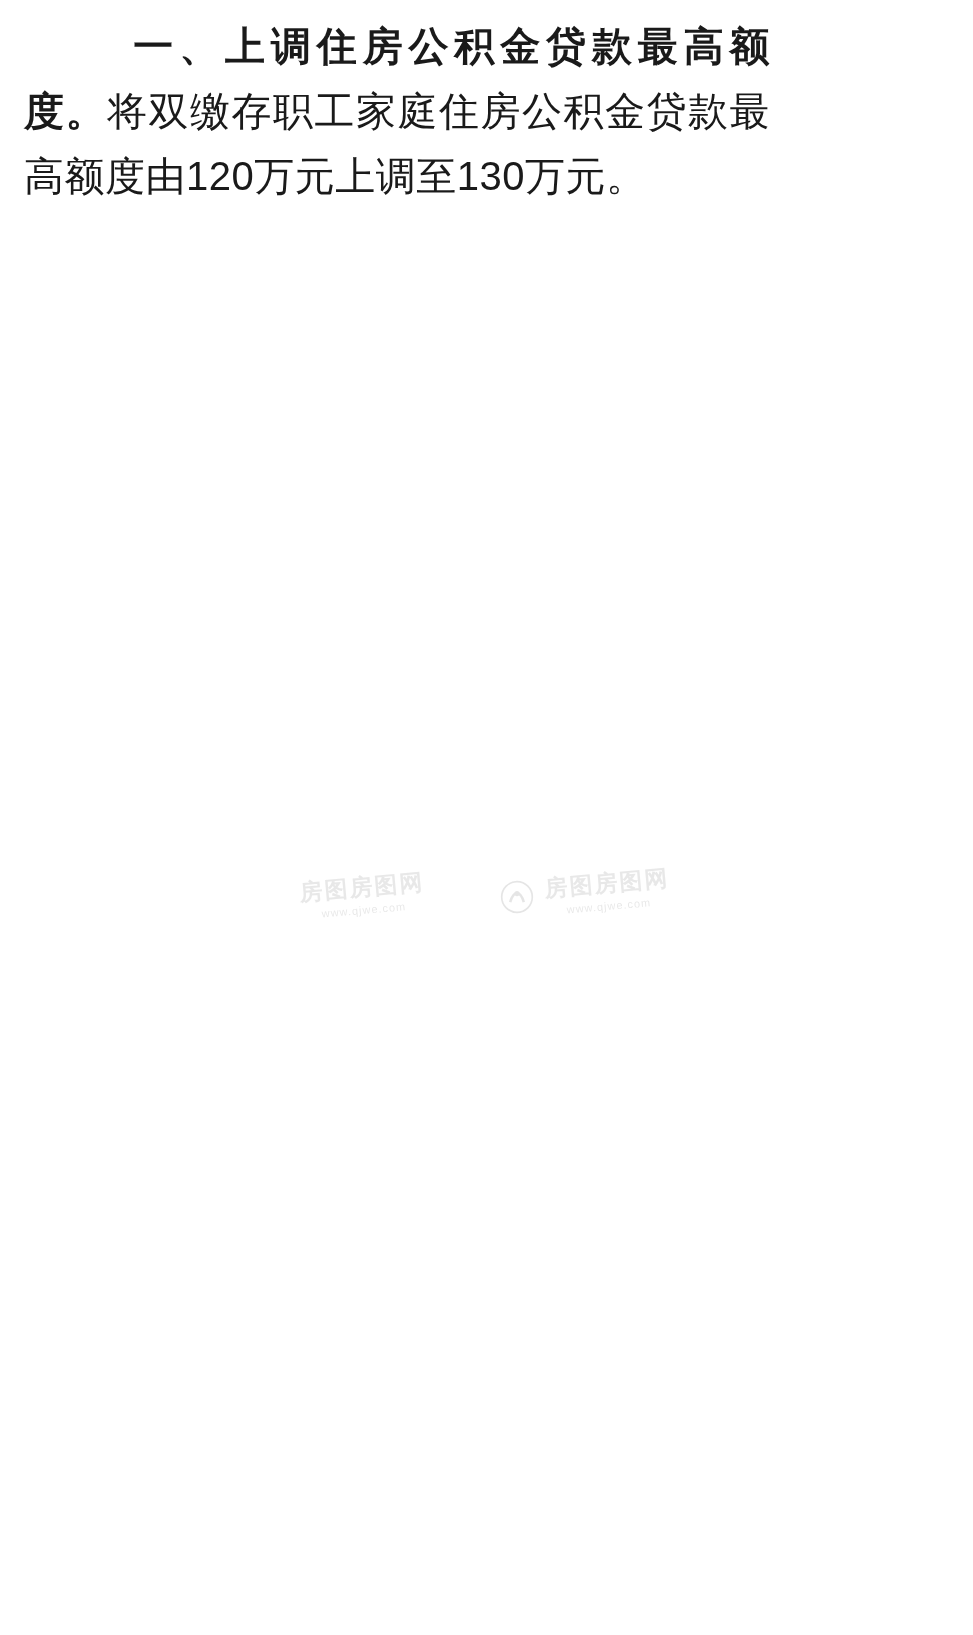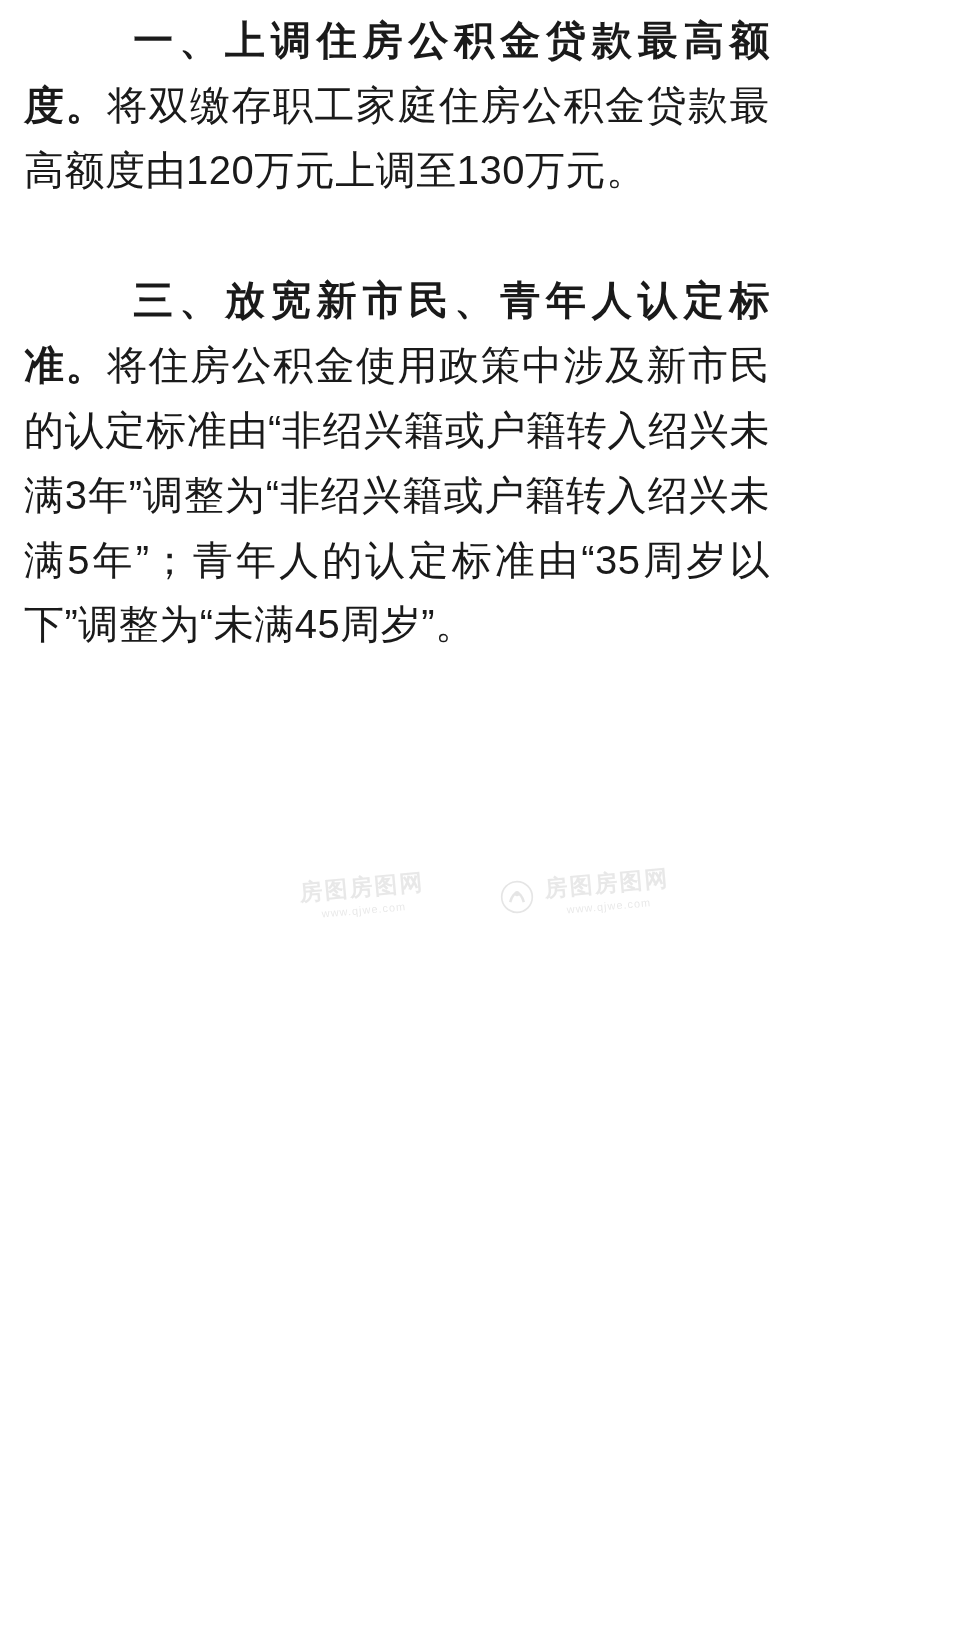--- a/index.html
+++ b/index.html
@@ -13,21 +13,21 @@
     font-family: "Liberation Sans", "DejaVu Sans", sans-serif;
     color: #1a1a1a;
     position: relative;
     overflow: hidden;
   }
   .page {
     position: relative;
     width: 794px;
     min-height: 1635px;
     box-sizing: border-box;
-    padding: 8px 24px 20px 24px;
+    padding: 14px 24px 20px 24px;
   }
   .section {
     margin: 0 0 44px 0;
   }
   .section:last-child {
     margin-bottom: 0;
   }
   .para {
     font-size: 40px;
     line-height: 1.62;
@@ -82,23 +82,20 @@
 </head>
 <body>
 
 <div class="page">
 
   <div class="section sec-gap-big">
     <p class="para"><span class="indent-head"></span><span class="heading">一、上调住房公积金贷款最高额度。</span><span>将双缴存职工家庭住房公积金贷款最高额度由120万元上调至130万元。</span></p>
   </div>
 
 
-  <div class="section">
-    <p class="para"><span class="indent-head"></span><span class="heading">三、放宽新市民、青年人认定标准。</span><span>将住房公积金使用政策中涉及新市民的认定标准由“非绍兴籍或户籍转入绍兴未满3年”调整为“非绍兴籍或户籍转入绍兴未满5年”；青年人的认定标准由“35周岁以下”调整为“未满45周岁”。</span></p>
-  </div>
 
   <div class="wm wm-a">
     <span>房图房图网</span>
     <span class="sub">www.qjwe.com</span>
   </div>
 
   <svg class="wm-logo" viewBox="0 0 40 40">
     <circle cx="20" cy="20" r="18" fill="none" stroke="#9a9a9a" stroke-width="2"></circle>
     <path d="M12 26 C16 12, 24 12, 28 26" fill="none" stroke="#9a9a9a" stroke-width="3"></path>
     <circle cx="20" cy="16" r="3" fill="#9a9a9a"></circle>

